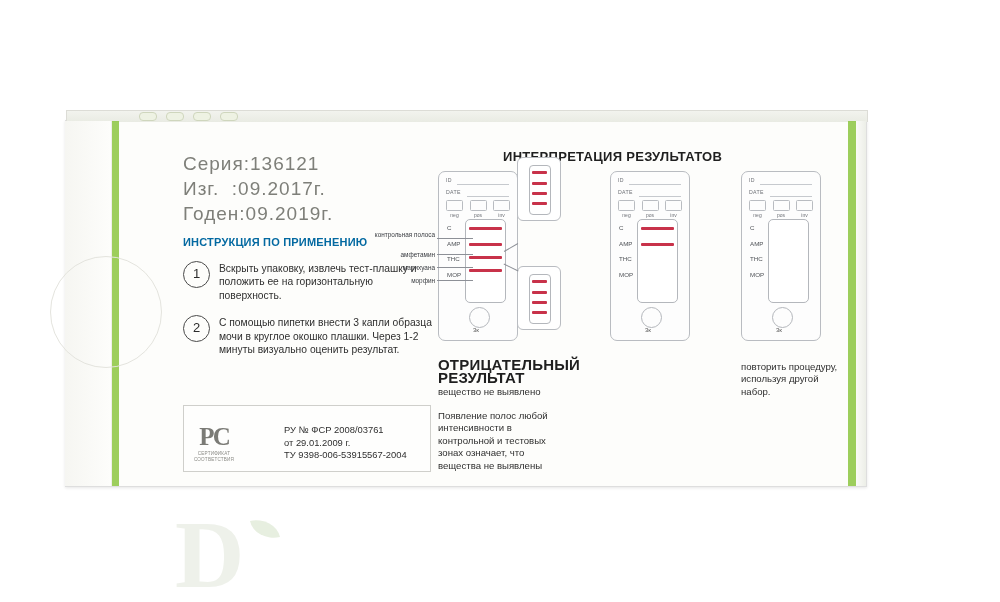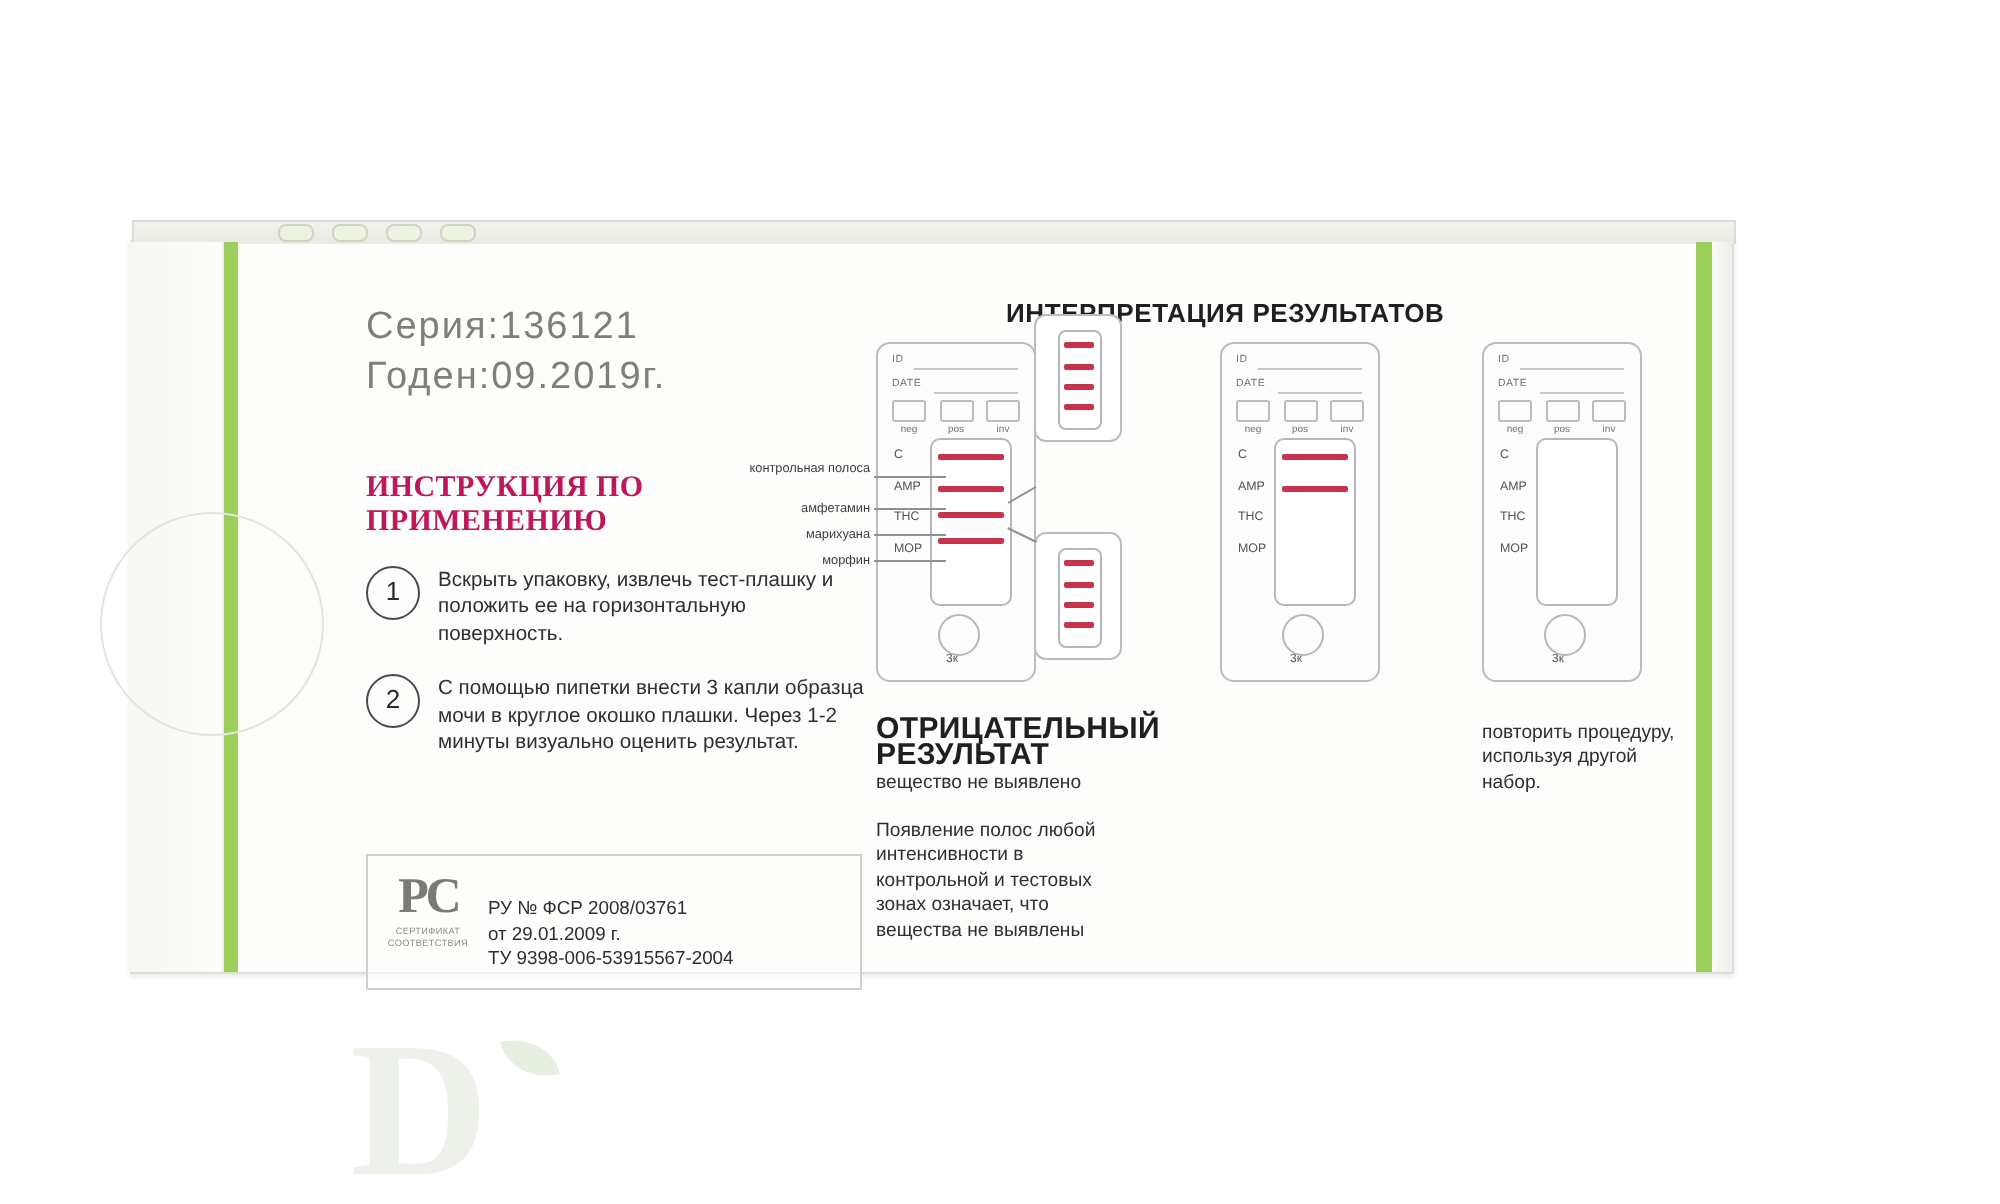--- a/index.html
+++ b/index.html
@@ -147,25 +147,24 @@
   #lot-block div { white-space: pre; }
 
   
   #instructions {
     position: absolute;
     left: 117px; top: 115px;
     width: 250px;
     z-index: 5;
   }
   #instr-title {
-    font-size: 15px;
+    font-size: 11px;
     font-weight: bold;
     letter-spacing: .2px;
-    color: #be185d;
-    font-family: Liberation Serif, serif;
+    color: #0369a1;
   }
   #instr-sub {
     margin-top: 3px;
     font-size: 10.5px;
     color: #3c3c3c;
   }
   .step {
     display: flex;
     align-items: flex-start;
     margin-top: 13px;
@@ -190,28 +189,29 @@
   #storage {
     margin-top: 16px;
     font-size: 10.3px;
     line-height: 13.6px;
     color: #2f2f2f;
   }
 
   
   #cert-block {
     position: absolute;
-    left: 117px; top: 306px;
+    left: 117px; top: 284px;
     width: 230px;
     border: 1px solid #cfcfcb;
-    padding: 8px 8px 8px 8px;
+    padding: 18px 8px 8px 8px;
     display: flex;
     align-items: flex-start;
     z-index: 5;
     background: rgba(255,255,255,.6);
+    gap: 40px;
   }
   #cert-mark {
     flex: 0 0 auto;
     width: 44px;
     text-align: center;
     margin-right: 8px;
   }
   #cert-mark-glyph {
     font-size: 25px;
     font-weight: bold;
@@ -224,21 +224,20 @@
     font-size: 4.6px;
     color: #8a8a85;
     letter-spacing: .2px;
     line-height: 6px;
     margin-top: 1px;
   }
   #cert-text {
     font-size: 9.4px;
     line-height: 12.6px;
     color: #2f2f2f;
-    margin-top: 12px;
   }
 
   
   #interp-title {
     position: absolute;
     left: 437px; top: 28px;
     font-size: 13px;
     font-weight: bold;
     letter-spacing: .3px;
     color: #1f1f1f;
@@ -421,20 +420,21 @@
     <span></span>
   </div>
   <div id="box-left-flap"></div>
   <div id="box-green-left"></div>
   <div id="box-green-right"></div>
   <div id="box-right-flap"></div>
   <div id="box-circle-cut"></div>
 
   <div id="lot-block">
     <div>Серия:136121</div>
+    <div>Изг.  :09.2017г.</div>
     <div>Годен:09.2019г.</div>
   </div>
 
   <div id="instructions">
     <div id="instr-title">ИНСТРУКЦИЯ ПО ПРИМЕНЕНИЮ</div>
 
     <div class="step">
       <div class="step-num">1</div>
       <div class="step-text">Вскрыть упаковку, извлечь тест-плашку и положить ее на горизонтальную поверхность.</div>
     </div>

